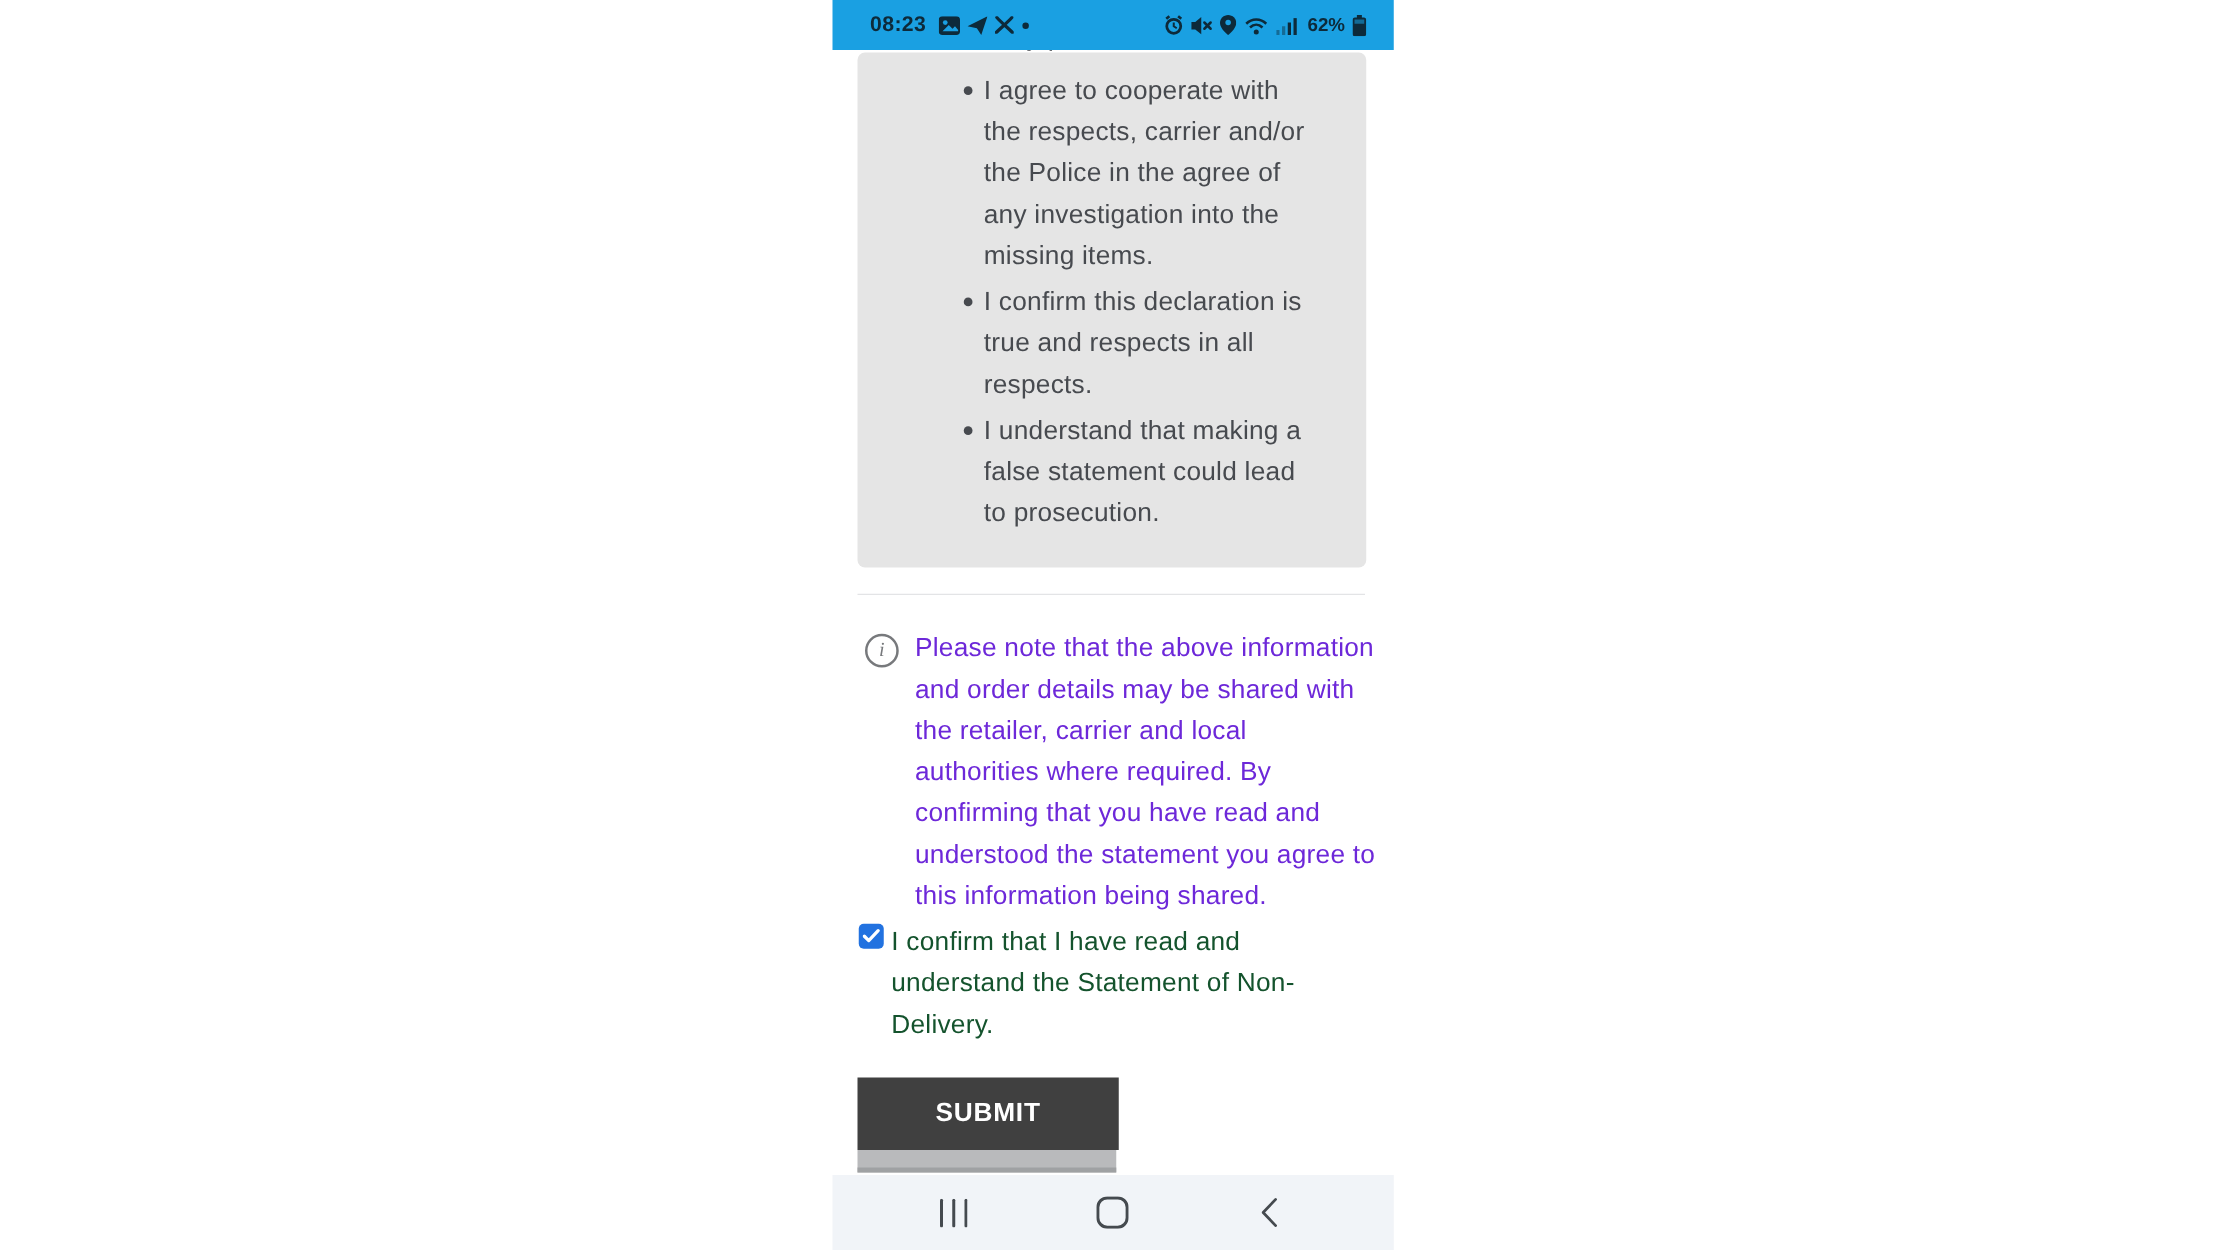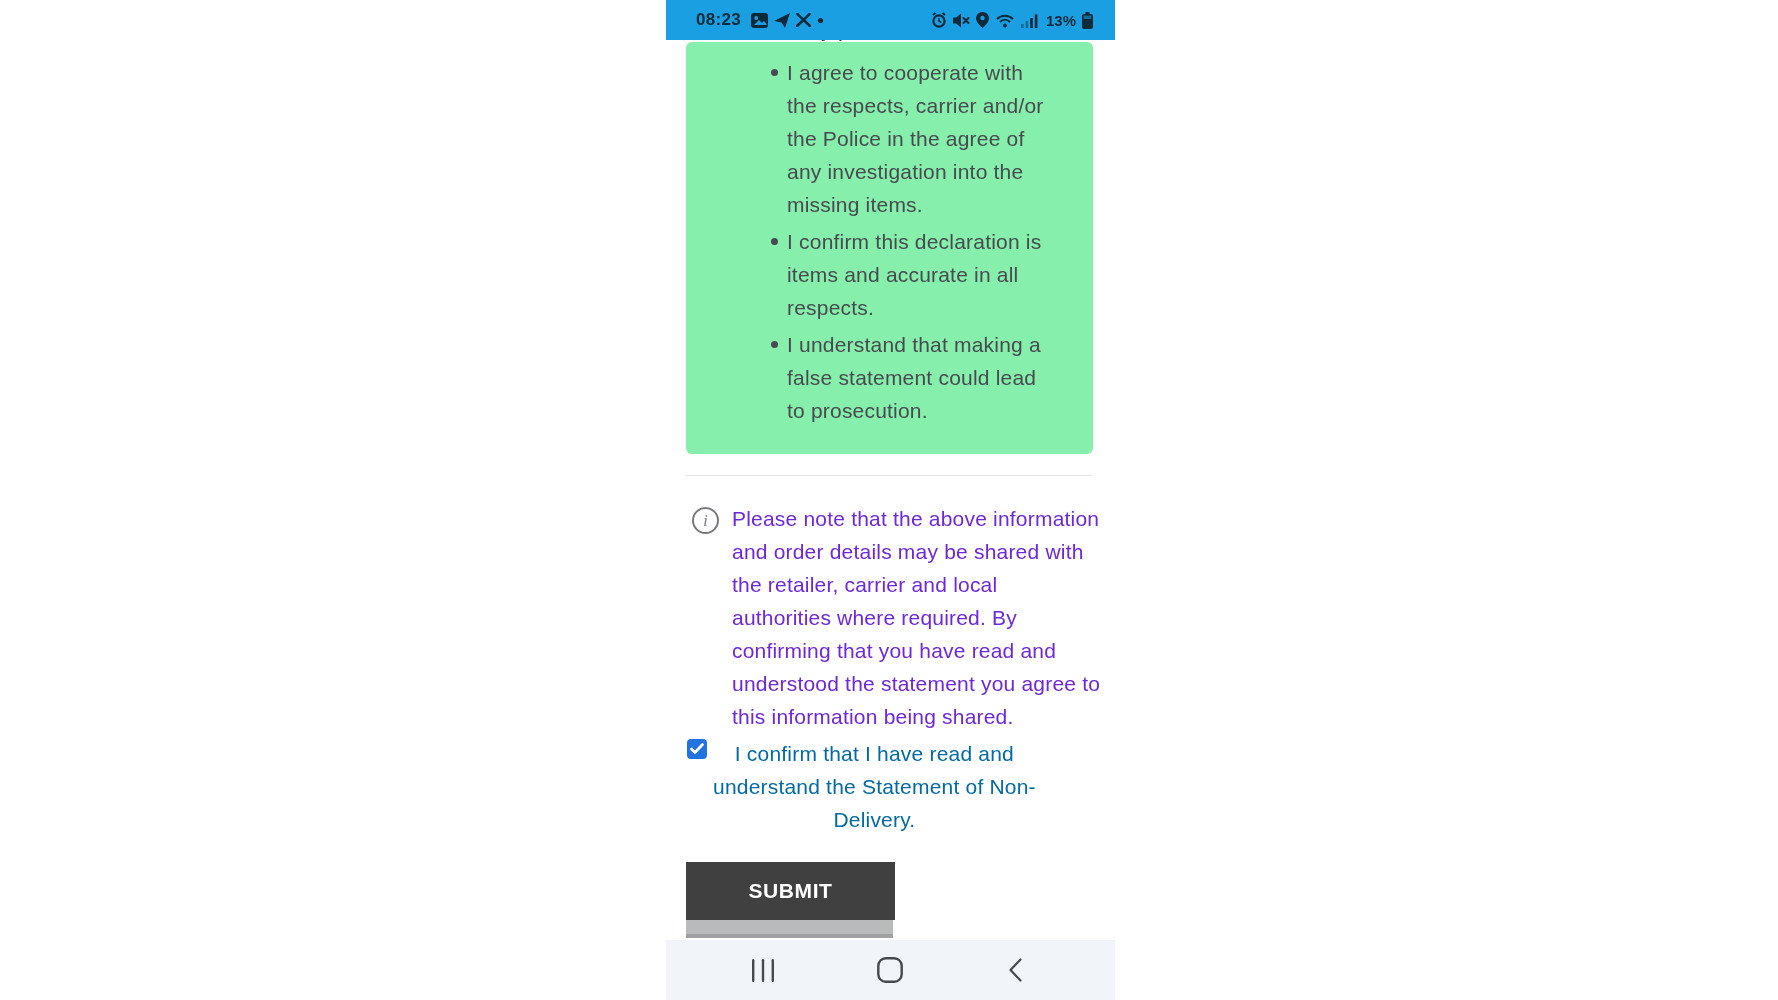--- a/index.html
+++ b/index.html
@@ -16,21 +16,21 @@
   .sb-time { font-size:17px; font-weight:700; letter-spacing:.3px; margin-right:4px; }
   .sb-pct { font-size:15px; font-weight:600; margin-left:2px; }
   .sb-ic { display:inline-flex; align-items:center; }
 
   
   .clipped-line { position:absolute; left:155px; top:16px; z-index:1; font-size:22px;
                   color:#3f4246; line-height:26px; white-space:nowrap; }
 
   
   .panel { position:absolute; left:20px; top:42px; width:407px; height:412px;
-           background:#86efac; border-radius:6px; padding-top:14px; z-index:2; }
+           background:#e5e5e5; border-radius:6px; padding-top:14px; z-index:2; }
   .bullet { position:relative; padding-left:101px; margin-bottom:4px; }
   .bullet::before { content:''; position:absolute; left:85px; top:13px; width:7px; height:7px;
                     border-radius:50%; background:#474a4f; }
   .bullet .line, .btext { font-size:21px; line-height:33px; color:#474a4f;
                           letter-spacing:.2px; white-space:nowrap; }
 
   .divider { position:absolute; left:20px; top:475px; width:406px; height:1px;
              background:#e3e4e6; }
 
   
@@ -40,22 +40,22 @@
                display:flex; align-items:center; justify-content:center; }
   .info-text { position:absolute; left:66px; top:502px; width:365px; }
   .info-text .line { font-size:21px; line-height:33px; color:#6d28d9;
                      letter-spacing:.2px; white-space:nowrap; }
 
   
   .checkbox { position:absolute; left:21px; top:739px; width:20px; height:20px;
               background:#2272e0; border-radius:4px; display:flex; align-items:center;
               justify-content:center; cursor:pointer; }
   .checkbox-label { position:absolute; left:47px; top:737px; cursor:pointer; }
-  .checkbox-label .line { font-size:21px; line-height:33px; color:#0369a1;
-                          letter-spacing:.2px; white-space:nowrap;text-align:center; }
+  .checkbox-label .line { font-size:21px; line-height:33px; color:#14532d;
+                          letter-spacing:.2px; white-space:nowrap; }
 
   
   .submit { position:absolute; left:20px; top:862px; width:209px; height:58px;
             background:#404040; border:none; color:#ffffff; font-family:"Liberation Sans",sans-serif;
             font-size:21px; font-weight:700; letter-spacing:.6px; cursor:pointer; }
   .gray-strip { position:absolute; left:20px; top:920px; width:207px; height:18px;
                 background:#b9babc; border-bottom:4px solid #9fa1a3; }
 
   
   .navbar { position:absolute; left:0; top:940px; width:449px; height:60px;
@@ -127,42 +127,42 @@
             </svg>
         </span>
         <span class="sb-ic">
           <svg width="17" height="15" viewBox="0 0 17 15">
               <rect x="0" y="11" width="2.6" height="4" fill="#0d2a3a" opacity="0.45"></rect>
               <rect x="4.6" y="8" width="2.6" height="7" fill="#0d2a3a" opacity="0.45"></rect>
               <rect x="9.2" y="5" width="2.6" height="10" fill="#0d2a3a"></rect>
               <rect x="13.8" y="1.5" width="2.6" height="13.5" fill="#0d2a3a"></rect>
             </svg>
         </span>
-        <span class="sb-pct">13%</span>
+        <span class="sb-pct">62%</span>
         <span class="sb-ic">
           <svg width="11" height="17" viewBox="0 0 11 17">
               <rect x="3.5" y="0" width="4" height="2.5" fill="#0d2a3a"></rect>
               <rect x="0" y="2" width="11" height="15" rx="2" fill="#0d2a3a"></rect>
               <rect x="1.6" y="3.6" width="7.8" height="3.4" fill="#1aa0e2" opacity="0.55"></rect>
             </svg>
         </span>
       </div>
     </div>
 
     <div class="panel">
       <div class="bullet">
           <div class="line">I agree to cooperate with</div>
           <div class="line">the respects, carrier and/or</div>
           <div class="line">the Police in the agree of</div>
           <div class="line">any investigation into the</div>
           <div class="line">missing items.</div>
         </div>
       <div class="bullet">
           <div class="line">I confirm this declaration is</div>
-          <div class="line">items and accurate in all</div>
+          <div class="line">true and respects in all</div>
           <div class="line">respects.</div>
         </div>
       <div class="bullet">
           <div class="line">I understand that making a</div>
           <div class="line">false statement could lead</div>
           <div class="line">to prosecution.</div>
         </div>
     </div>
 
     <div class="divider"></div>

